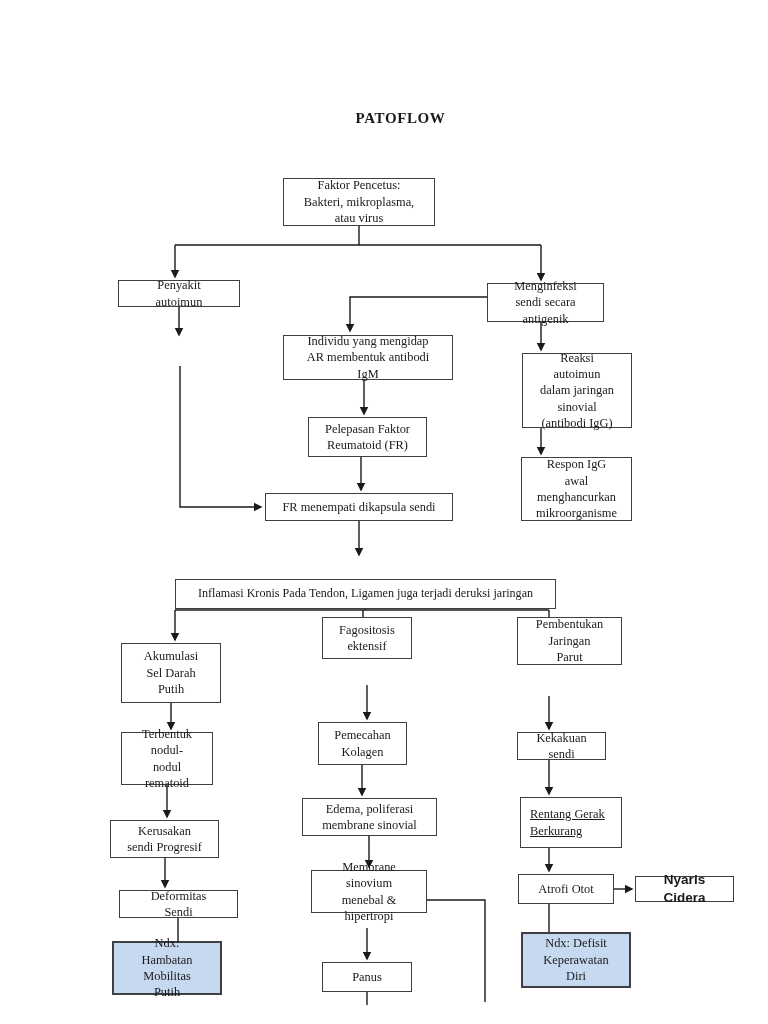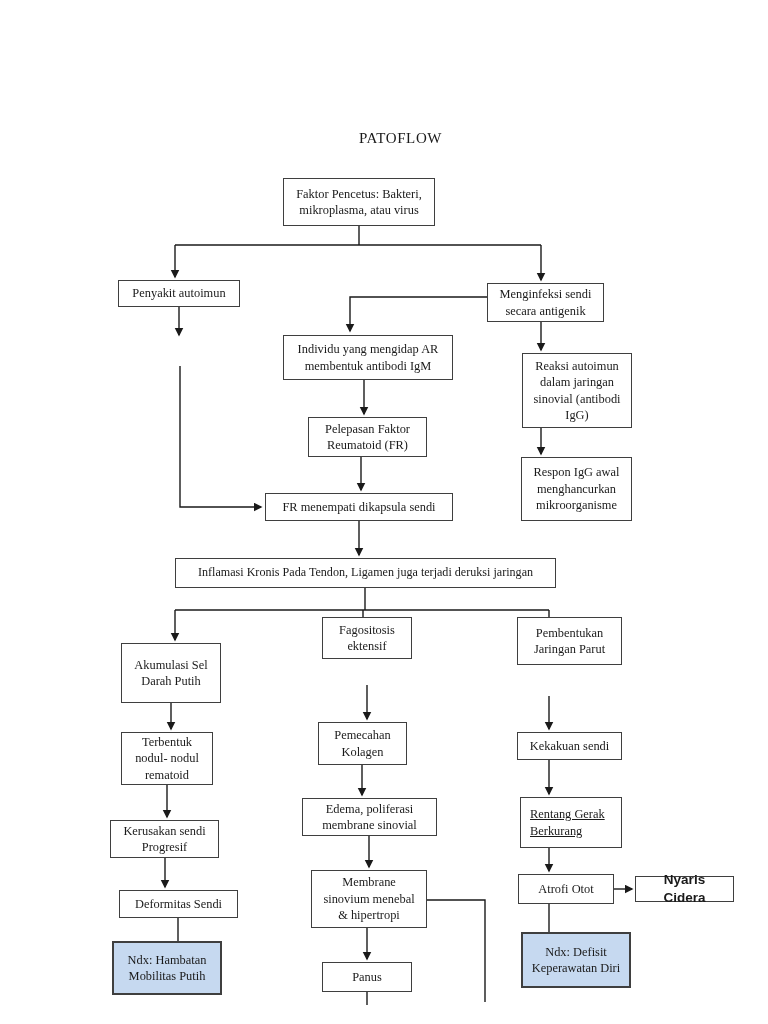--- a/index.html
+++ b/index.html
@@ -4,31 +4,31 @@
 <title>PATOFLOW</title>
 <style>
   html,body{margin:0;padding:0;background:#fff;}
   #page{
     position:relative;width:768px;height:1024px;background:var(--page-bg,#ffffff);
     font-family:"Liberation Serif","DejaVu Serif",serif;color:#1a1a1a;overflow:hidden;
   }
   #edges{position:absolute;left:0;top:0;width:768px;height:1024px;pointer-events:none;}
   .title{
     position:absolute;left:283px;top:110px;width:235px;text-align:center;
-    font-weight:normal;font-size:15px;letter-spacing:.6px;margin-top:20px;
+    font-weight:bold;font-size:15px;letter-spacing:.6px;
   }
   .node{
     position:absolute;box-sizing:border-box;border:1.4px solid var(--box-border,#3f3f3f);
     background:#ffffff;display:flex;align-items:center;justify-content:center;
-    text-align:center;font-size:12.4px;line-height:1.32;padding:2px 8px;
+    text-align:center;font-size:12.4px;line-height:1.32;padding:2px 16px;
   }
   .node.ndx{background:var(--ndx-fill,#c6d9f0);border-width:2px;}
   .node.alert{font-family:"Liberation Sans","DejaVu Sans",sans-serif;font-weight:bold;font-size:13.5px;}
   .node.left-text{justify-content:flex-start;text-align:left;padding-left:9px;text-decoration:underline;}
-  .node.nowrap{white-space:nowrap;font-size:12.1px;}
+  .node.nowrap{white-space:nowrap;font-size:12.1px;margin-top:21px;}
 </style>
 </head>
 <body>
 
 <div id="page">
 
   <svg id="edges" viewBox="0 0 768 1024" xmlns="http://www.w3.org/2000/svg">
     <defs>
       <marker id="arrow" markerWidth="10" markerHeight="10" refX="7.5" refY="4.5" orient="auto" markerUnits="userSpaceOnUse">
         <path d="M0,0 L9,4.5 L0,9 Z" fill="#1a1a1a"></path>
@@ -94,31 +94,31 @@
   <div class="node" style="left:121px;top:643px;width:100px;height:60px">Akumulasi Sel Darah Putih</div>
 
   <div class="node" style="left:322px;top:617px;width:90px;height:42px">Fagositosis ektensif</div>
 
   <div class="node" style="left:517px;top:617px;width:105px;height:48px">Pembentukan Jaringan Parut</div>
 
   <div class="node" style="left:121px;top:732px;width:92px;height:53px">Terbentuk nodul- nodul rematoid</div>
 
   <div class="node" style="left:318px;top:722px;width:89px;height:43px">Pemecahan Kolagen</div>
 
-  <div class="node" style="left:517px;top:732px;width:105px;height:28px">Kekakuan sendi</div>
+  <div class="node" style="left:517px;top:732px;width:89px;height:28px">Kekakuan sendi</div>
 
   <div class="node" style="left:110px;top:820px;width:109px;height:38px">Kerusakan sendi Progresif</div>
 
   <div class="node" style="left:302px;top:798px;width:135px;height:38px">Edema, poliferasi membrane sinovial</div>
 
   <div class="node left-text" style="left:520px;top:797px;width:102px;height:51px">Rentang Gerak Berkurang</div>
 
   <div class="node" style="left:119px;top:890px;width:119px;height:28px">Deformitas Sendi</div>
 
-  <div class="node" style="left:311px;top:870px;width:116px;height:58px">Membrane sinovium menebal &amp; hipertropi</div>
+  <div class="node" style="left:311px;top:870px;width:116px;height:43px">Membrane sinovium menebal &amp; hipertropi</div>
 
   <div class="node" style="left:518px;top:874px;width:96px;height:30px">Atrofi Otot</div>
 
   <div class="node alert" style="left:635px;top:876px;width:99px;height:26px">Nyaris Cidera</div>
 
   <div class="node ndx" style="left:112px;top:941px;width:110px;height:54px">Ndx: Hambatan Mobilitas Putih</div>
 
   <div class="node" style="left:322px;top:962px;width:90px;height:30px">Panus</div>
 
   <div class="node ndx" style="left:521px;top:932px;width:110px;height:56px">Ndx: Defisit Keperawatan Diri</div>

